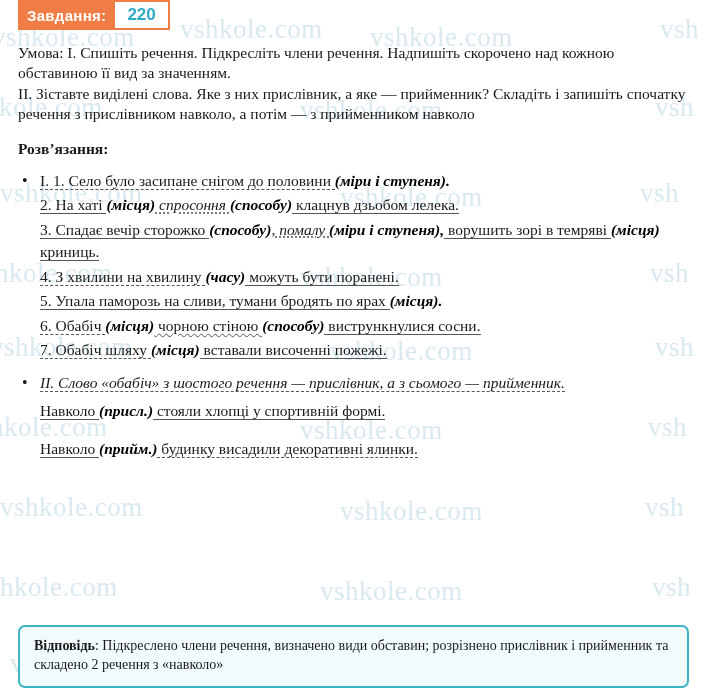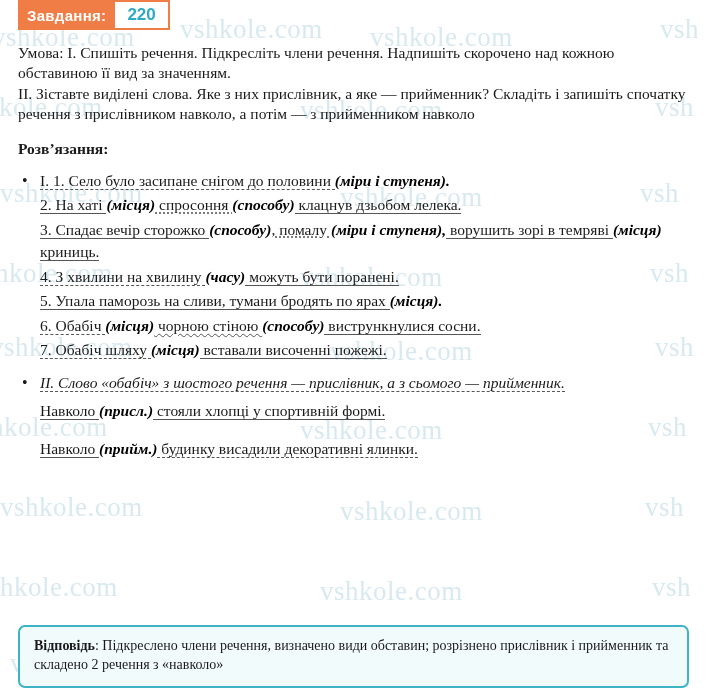--- a/index.html
+++ b/index.html
@@ -136,20 +136,21 @@
     text-decoration-style: wavy;
     text-decoration-color: #555;
     text-decoration-thickness: 1px;
     text-underline-offset: 2px;
   }
   .udot {
     text-decoration: underline;
     text-decoration-style: dotted;
     text-decoration-color: #555;
     text-underline-offset: 2px;
+    font-style: italic;
   }
 
   
   .answer-box {
     position: absolute;
     left: 18px;
     right: 18px;
     bottom: 8px;
     border: 2px solid #3fb3c6;
     border-radius: 7px;

